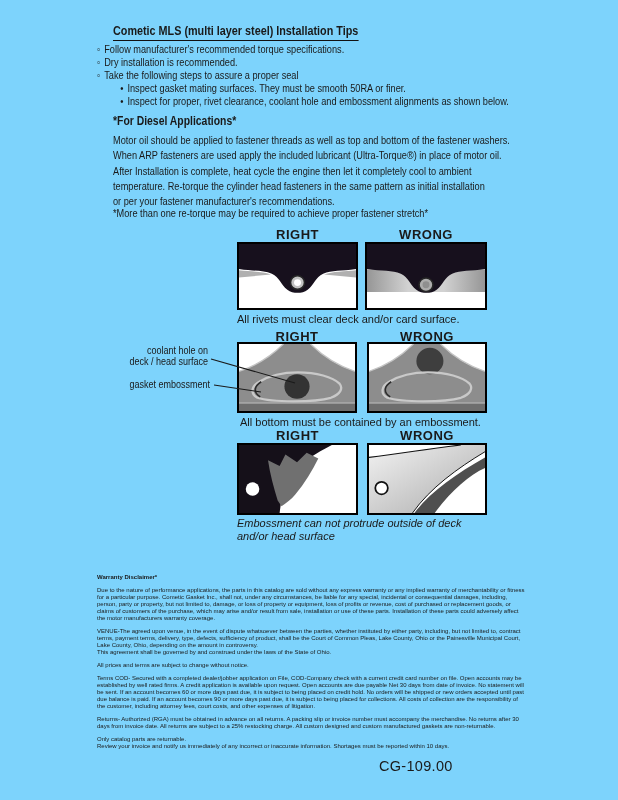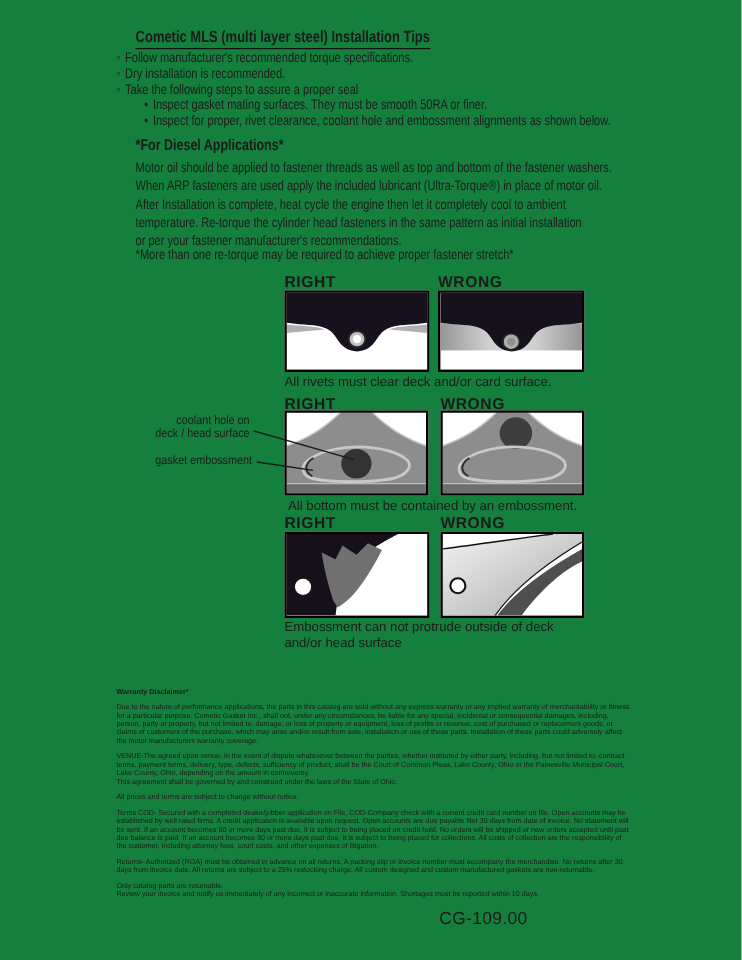--- a/index.html
+++ b/index.html
@@ -1,36 +1,36 @@
 <!DOCTYPE html>
 <html><head>
 <meta charset="utf-8">
 <style>
   html,body { margin:0; padding:0; background:#fff; }
-  .page { position:relative; width:618px; height:800px; background:#15803d;
+  .page { position:relative; width:618px; height:800px; background:#7dd3fc;
           font-family:"Liberation Sans", sans-serif; color:#1a1a1a; overflow:hidden; }
   .abs { position:absolute; }
   .cond { transform:scaleX(0.8); transform-origin:0 0; }
 
   .title { font-size:13.5px; font-weight:bold; white-space:nowrap; }
   .title-inner { display:inline-block; border-bottom:1.6px solid #111; padding-bottom:2px; }
 
   .bullets { font-size:11.5px; line-height:13px; width:620px; }
   .b-row { display:flex; }
   .b-marker { width:9px; flex:0 0 9px; }
   .b-sub { margin-left:29px; }
 
   .h2 { font-size:13px; font-weight:bold; white-space:nowrap; }
   .para { font-size:11.5px; line-height:15px; white-space:pre-line; width:640px; }
 
-  .dg-label { font-size:13px; font-weight:bold; letter-spacing:0.5px; }
+  .dg-label { font-size:13px; font-weight:bold; text-align:center; letter-spacing:0.5px; }
   .dg-box { border:2px solid #000; background:#fff; box-sizing:border-box; }
   .dg-box svg { display:block; }
   .caption { font-size:11px; }
-  .cap-multi { white-space:pre-line; line-height:13px; }
+  .cap-multi { white-space:pre-line; line-height:13px;font-style:italic; }
   .side-label { font-size:10px; line-height:11px; text-align:right; white-space:pre-line;
                 transform:scaleX(0.9); transform-origin:100% 0; }
 
   .warranty { width:430px; font-size:6px; line-height:7px; }
   .w-head { font-weight:bold; margin:0 0 6px 0; }
   .w-p { margin:0 0 6px 0; white-space:pre-line; }
 
   .footer { font-size:14.5px; letter-spacing:0.3px; }
 </style>
 </head>
@@ -184,15 +184,15 @@
     <p class="w-p">Due to the nature of performance applications, the parts in this catalog are sold without any express warranty or any implied warranty of merchantability or fitness for a particular purpose.  Cometic Gasket Inc., shall not, under any circumstances, be liable for any special, incidental or consequential damages, including, person, party or property, but not limited to, damage, or loss of property or equipment, loss of profits or revenue, cost of purchased or replacement goods, or claims of customers of the purchase, which may arise and/or result from sale, installation or use of these parts.  Installation of these parts could adversely affect the motor manufacturers warranty coverage.</p>
     <p class="w-p">VENUE-The agreed upon venue, in the event of dispute whatsoever between the parties, whether instituted by either party, including, but not limited to, contract terms, payment terms, delivery, type, defects, sufficiency of product, shall be the Court of Common Pleas, Lake County, Ohio or the Painesville Municipal Court, Lake County, Ohio, depending on the amount in controversy.
 This agreement shall be governed by and construed under the laws of the State of Ohio.</p>
     <p class="w-p">All prices and terms are subject to change without notice.</p>
     <p class="w-p">Terms COD- Secured with a completed dealer/jobber application on File, COD-Company check with a current credit card number on file.  Open accounts may be established by well rated firms.  A credit application is available upon request.  Open accounts are due payable Net 30 days from date of invoice.  No statement will be sent.  If an account becomes 60 or more days past due, it is subject to being placed on credit hold.  No orders will be shipped or new orders accepted until past due balance is paid.  If an account becomes 90 or more days past due, it is subject to being placed for collections.  All costs of collection are the responsibility of the customer, including attorney fees, court costs, and other expenses of litigation.</p>
     <p class="w-p">Returns- Authorized (RGA) must be obtained in advance on all returns.  A packing slip or invoice number must accompany the merchandise.  No returns after 30 days from invoice date.  All returns are subject to a 25% restocking charge.  All custom designed and custom manufactured gaskets are non-returnable.</p>
     <p class="w-p">Only catalog parts are returnable.
 Review your invoice and notify us immediately of any incorrect or inaccurate information.  Shortages must be reported within 10 days.</p>
   </div>
 
-  <div class="abs footer" style="left:366px; top:758px;">CG-109.00</div>
+  <div class="abs footer" style="left:379px; top:758px;">CG-109.00</div>
 
 </div>
 
 </body></html>

